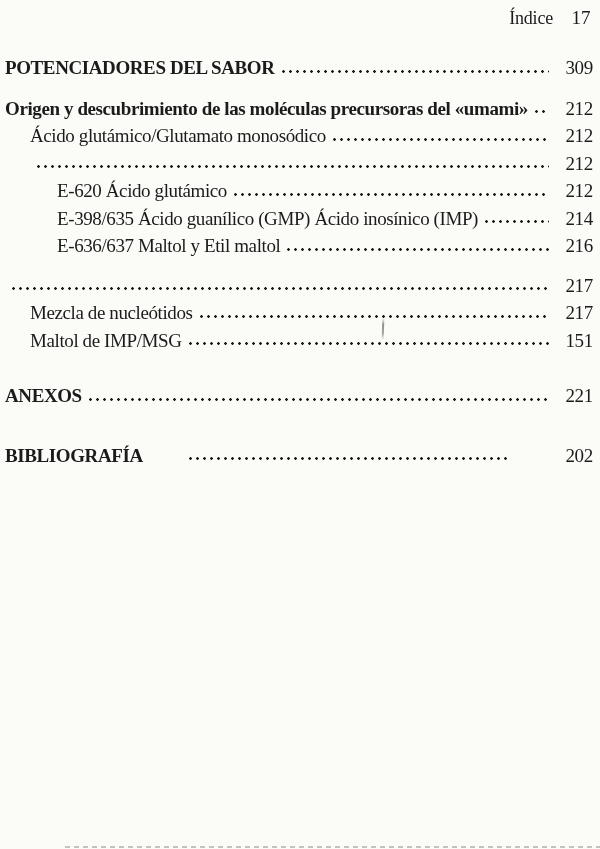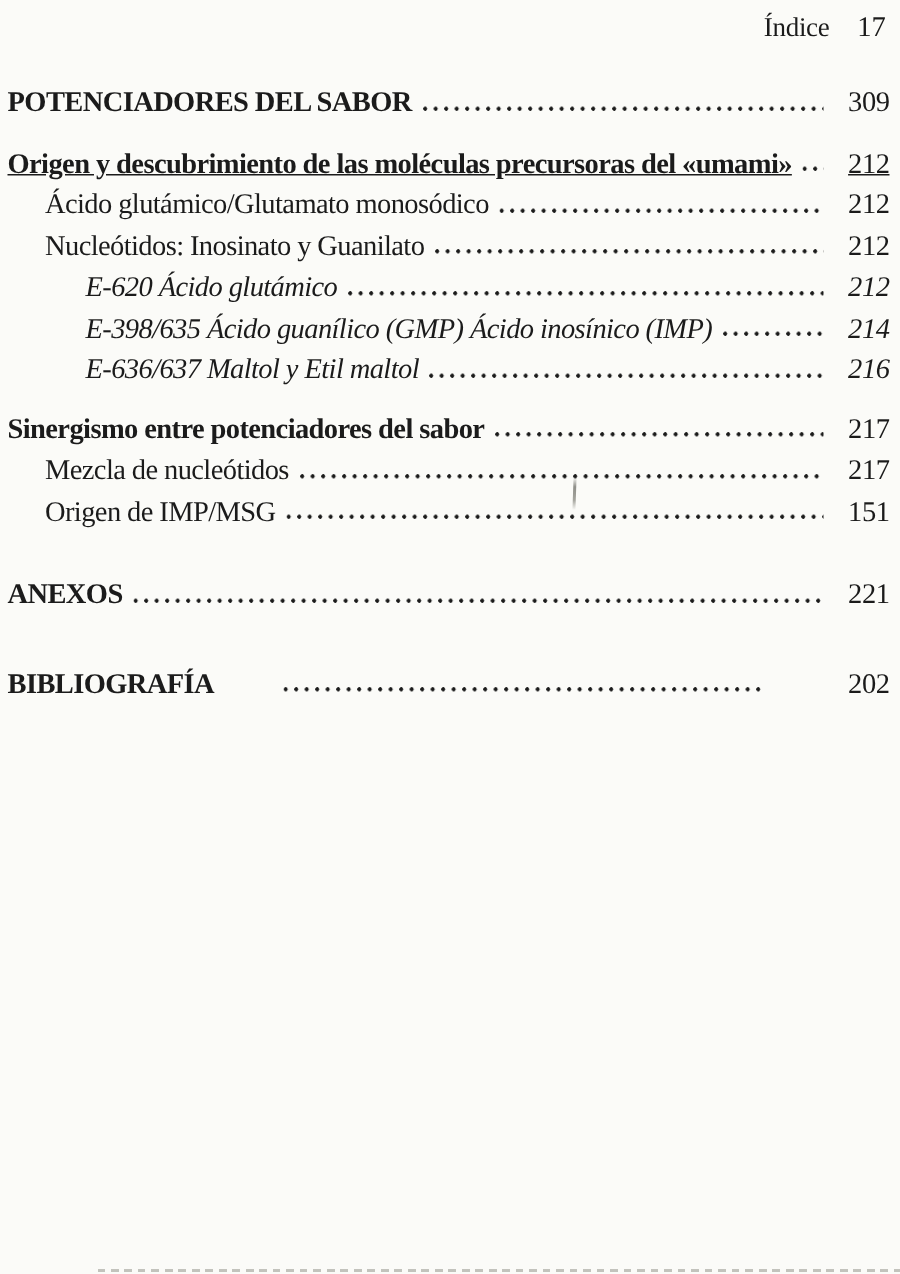--- a/index.html
+++ b/index.html
@@ -46,41 +46,41 @@
     line-height: 27.5px;
     font-size: 19px;
   }
   .toc-row .toc-label {
     white-space: nowrap;
     flex: 0 0 auto;
     letter-spacing: -0.4px;
   }
   .toc-row.bold .toc-label { font-weight: 700; }
   .toc-row.level-1 { padding-left: 25px; }
-  .toc-row.level-2 { padding-left: 52px; font-style: italic; }
+  .toc-row.level-2 { padding-left: 52px; }
   .leader {
     flex: 1 1 auto;
     min-width: 9px;
     align-self: flex-end;
     height: 3px;
     margin: 0 10px 9px 7px;
     background-image: radial-gradient(circle at 1.5px 1.5px, var(--ink) 1.2px, transparent 1.5px);
     background-size: 7px 3px;
     background-repeat: repeat-x;
     background-position: left bottom;
   }
   .toc-page {
     flex: 0 0 auto;
     width: 34px;
     text-align: right;
     letter-spacing: -0.3px;
   }
   
   .toc-row:nth-child(1)  { margin-top: 26px; }
-  .toc-row:nth-child(2)  { margin-top: 13px; text-decoration: underline; }
+  .toc-row:nth-child(2)  { margin-top: 13px; }
   .toc-row:nth-child(8)  { margin-top: 12px; }
   .toc-row:nth-child(11) { margin-top: 28px; }
   .toc-row:nth-child(12) { margin-top: 32px; gap: 39px; }
   
   .scratch-artifact {
     position: absolute;
     left: 382px;
     top: 318px;
     width: 2px;
     height: 22px;
@@ -118,51 +118,49 @@
     <span class="toc-label">Origen y descubrimiento de las moléculas precursoras del «umami»</span>
     <span class="leader"></span>
     <span class="toc-page">212</span>
   </div>
       <div class="toc-row level-1">
     <span class="toc-label">Ácido glutámico/Glutamato monosódico</span>
     <span class="leader"></span>
     <span class="toc-page">212</span>
   </div>
       <div class="toc-row level-1">
-    <span class="toc-label">Nucleótidos: Inosinato y Guanilato</span>
     <span class="leader"></span>
     <span class="toc-page">212</span>
   </div>
       <div class="toc-row level-2">
     <span class="toc-label">E-620 Ácido glutámico</span>
     <span class="leader"></span>
     <span class="toc-page">212</span>
   </div>
       <div class="toc-row level-2">
     <span class="toc-label">E-398/635 Ácido guanílico (GMP) Ácido inosínico (IMP)</span>
     <span class="leader"></span>
     <span class="toc-page">214</span>
   </div>
       <div class="toc-row level-2">
     <span class="toc-label">E-636/637 Maltol y Etil maltol</span>
     <span class="leader"></span>
     <span class="toc-page">216</span>
   </div>
       <div class="toc-row level-0 bold">
-    <span class="toc-label">Sinergismo entre potenciadores del sabor</span>
     <span class="leader"></span>
     <span class="toc-page">217</span>
   </div>
       <div class="toc-row level-1">
     <span class="toc-label">Mezcla de nucleótidos</span>
     <span class="leader"></span>
     <span class="toc-page">217</span>
   </div>
       <div class="toc-row level-1">
-    <span class="toc-label">Origen de IMP/MSG</span>
+    <span class="toc-label">Maltol de IMP/MSG</span>
     <span class="leader"></span>
     <span class="toc-page">151</span>
   </div>
       <div class="toc-row level-0 bold">
     <span class="toc-label">ANEXOS</span>
     <span class="leader"></span>
     <span class="toc-page">221</span>
   </div>
       <div class="toc-row level-0 bold">
     <span class="toc-label">BIBLIOGRAFÍA</span>

